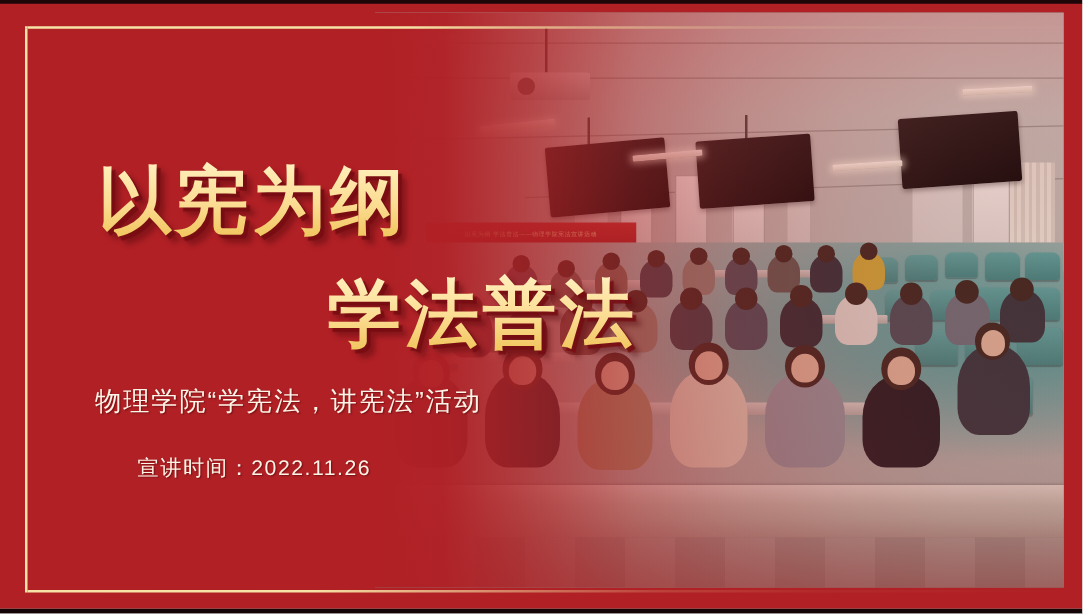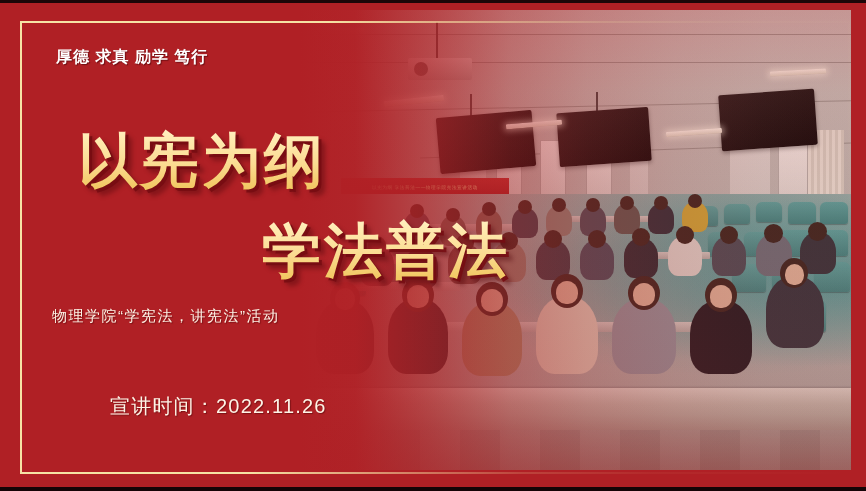--- a/index.html
+++ b/index.html
@@ -240,29 +240,28 @@
   #title-1 { left: 78px; top: 122px; }
   #title-2 { left: 243px; top: 212px; margin-left: 19px; }
 
   .sub-line {
     position: absolute;
     color: #fdf3e6;
     white-space: nowrap;
     text-shadow: 1px 1px 1px rgba(90,8,12,0.6);
   }
   #subtitle {
-    left: 52px; top: 307px;
-    font-size: 15px;
+    left: 76px; top: 307px;
+    font-size: 21px;
     letter-spacing: 1.5px;
   }
   #datetime {
     left: 110px; top: 363px;
-    font-size: 20px;
+    font-size: 17px;
     letter-spacing: 1.2px;
-    margin-top: 30px;
   }
 </style>
 </head>
 <body>
 
 <div id="poster">
 
   <div class="bg-red"></div>
 
   <div class="photo">
@@ -402,21 +401,20 @@
       <div class="ph-rail" style="top:378px;height:42px;"></div>
       <div class="ph-floor" style="top:420px;height:40px;"></div>
     </div>
   </div>
 
   <div class="photo-tint"></div>
   <div class="photo-tint-v"></div>
 
   <div class="frame"></div>
 
-  <div class="motto">厚德 求真 励学 笃行</div>
 
   <div class="title-line" id="title-1">以宪为纲</div>
   <div class="title-line" id="title-2">学法普法</div>
 
   <div class="sub-line" id="subtitle">物理学院“学宪法，讲宪法”活动</div>
   <div class="sub-line" id="datetime">宣讲时间：2022.11.26</div>
 
   <div class="edge-dark-top"></div>
   <div class="edge-dark-bottom"></div>
 </div>

